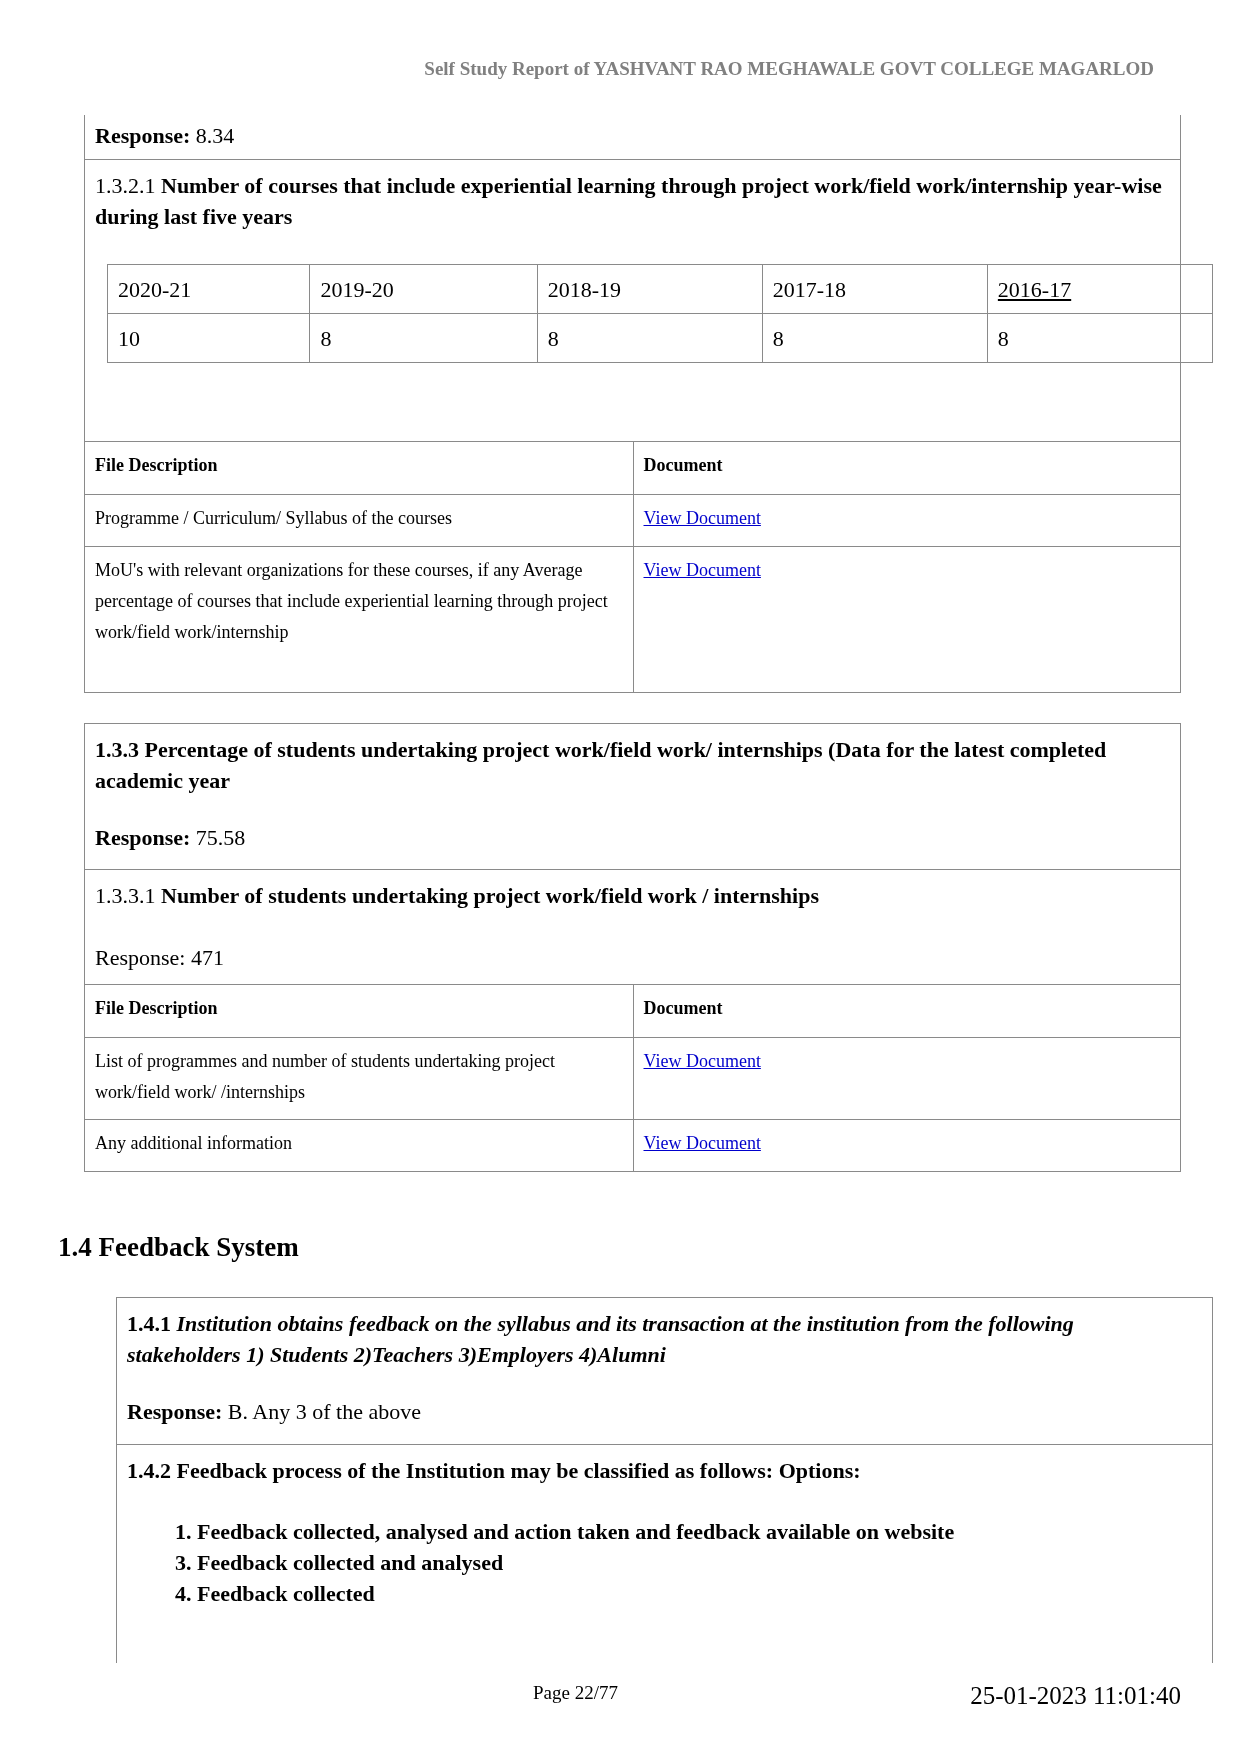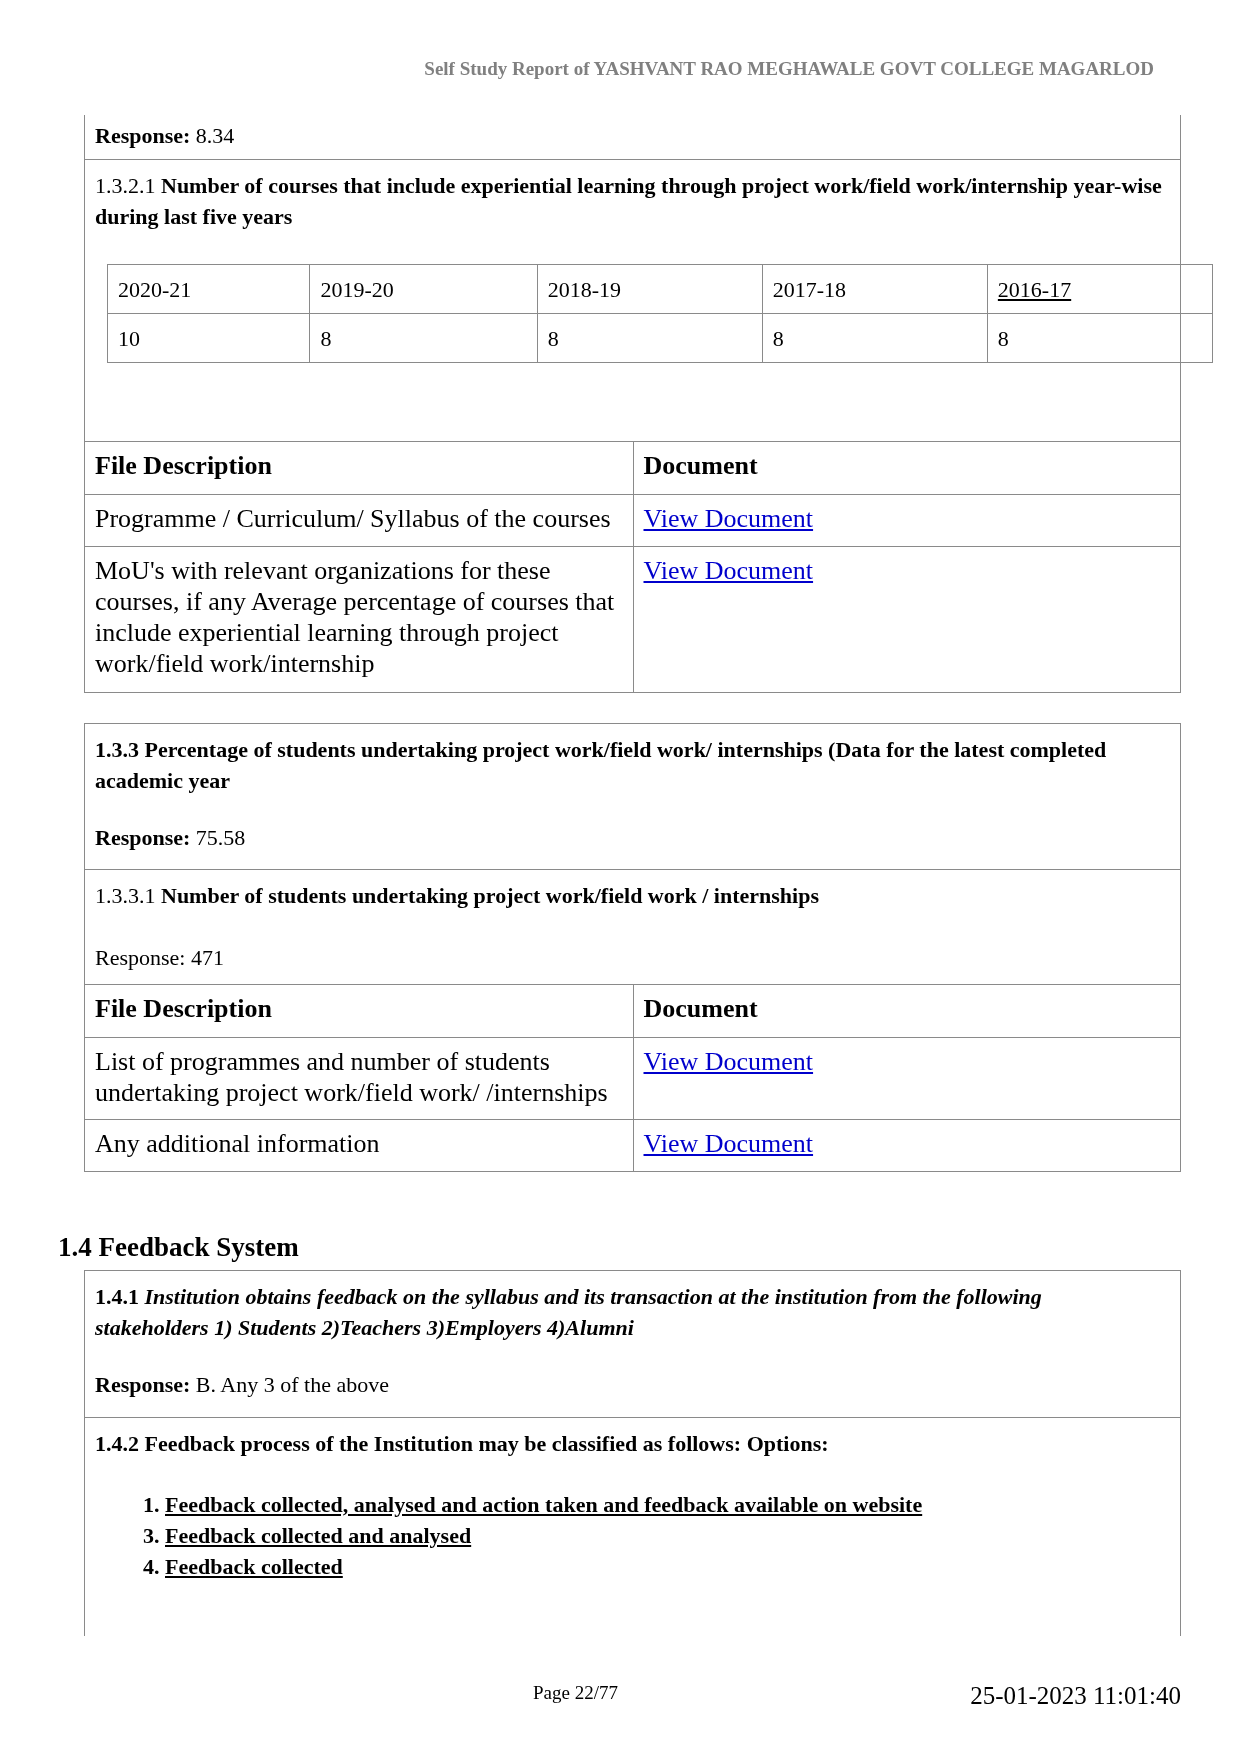--- a/index.html
+++ b/index.html
@@ -22,21 +22,21 @@
   .cell-row:last-child { border-bottom: none; }
   b, .b { font-weight: bold; }
   .yr-table {
     border-collapse: collapse; position: absolute;
     font-size: 22px;
   }
   .yr-table td {
     border: 1.5px solid #8a8a8a; padding: 0 10px; height: 49px; box-sizing: border-box;
     vertical-align: middle;
   }
-  .doc-table { border-collapse: collapse; width: 100%; font-size: 26px; line-height: 31px; }
+  .doc-table { border-collapse: collapse; width: 100%; font-size: 18px; line-height: 31px; }
   .doc-table td { border-top: 1.5px solid #8a8a8a; padding: 8px 10px; vertical-align: top; box-sizing: border-box; }
   .doc-table td + td { border-left: 1.5px solid #8a8a8a; }
   .doc-table tr:first-child td { border-top: none; }
   .doc-table .c1 { width: 548px; }
   a.view-doc { color: #0000cc; text-decoration: underline; cursor: pointer; }
   .section-heading { position: absolute; left: 58px; top: 1232px; font-size: 27px; font-weight: bold; }
   ol.opts { margin: 0; padding: 0; list-style: none; }
   ol.opts li { font-weight: bold; font-size: 22px; line-height: 31px; }
   ol.opts li .num { display: inline-block; width: 22px; }
   .footer-page { position: absolute; top: 1682px; left: 533px; font-size: 19px; }
@@ -121,34 +121,34 @@
     <tr>
       <td class="c1" style="height:52px;">Any additional information</td>
       <td><a class="view-doc">View Document</a></td>
     </tr>
   </tbody>
     </table>
 </div>
 
 <div class="section-heading">1.4 Feedback System</div>
 
-<div class="box open-bottom" style="top:1270px; height:366px;">
+<div class="box open-bottom" style="top:1297px; height:366px;margin-left:32px;">
   <div class="cell-row" style="height:147px; padding-top:10px;">
     <div style="padding-right:90px;">
       <span class="b">1.4.1</span>
       <i class="b">Institution obtains  feedback on the syllabus and its transaction at the institution from the following  stakeholders 1) Students  2)Teachers  3)Employers  4)Alumni</i>
     </div>
     <div style="margin-top:26px;">
       <span class="b">Response:</span>
       <span>B. Any 3 of the above</span>
     </div>
   </div>
   <div class="cell-row" style="height:219px; padding-top:10px;">
     <div class="b">1.4.2 Feedback process of the Institution may be classified as follows: Options:</div>
-    <ol class="opts" style="margin-top:30px; padding-left:48px;text-decoration:underline;">
+    <ol class="opts" style="margin-top:30px; padding-left:48px;">
       <li><span class="num">1.</span><span>Feedback collected, analysed and action taken and feedback available on website</span></li>
       <li><span class="num">3.</span><span>Feedback collected and analysed</span></li>
       <li><span class="num">4.</span><span>Feedback collected</span></li>
     </ol>
   </div>
 </div>
 
 <div class="footer-page">Page 22/77</div>
 <div class="footer-date">25-01-2023 11:01:40</div>
 

